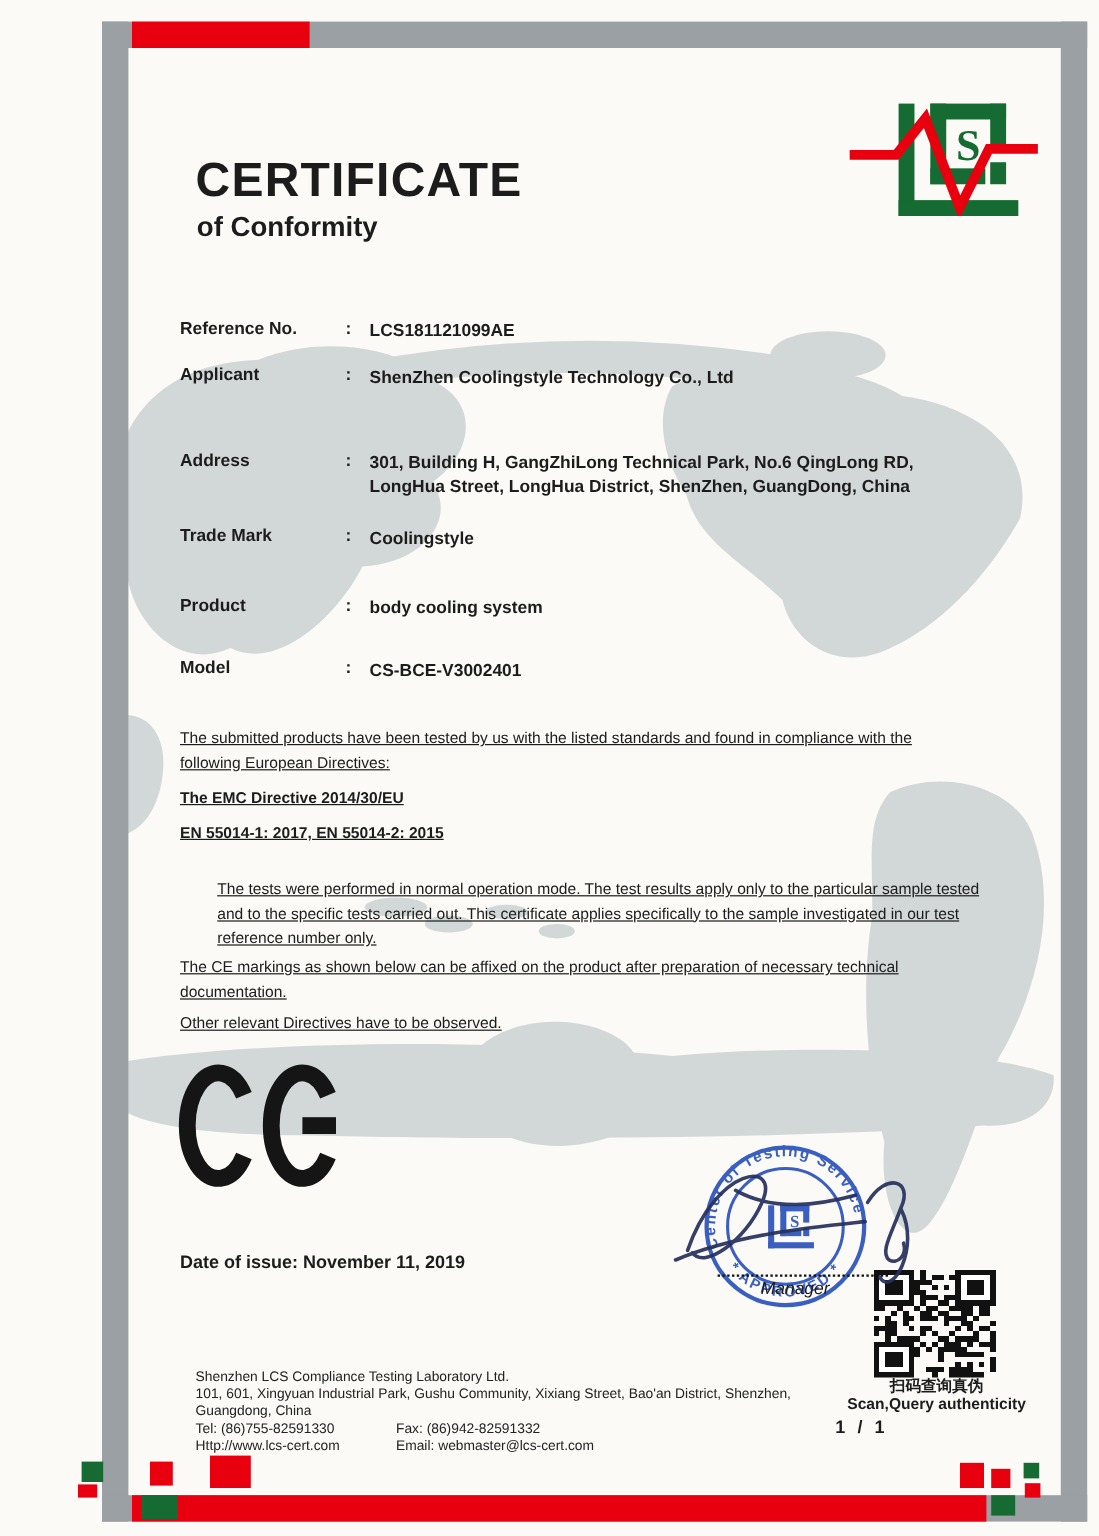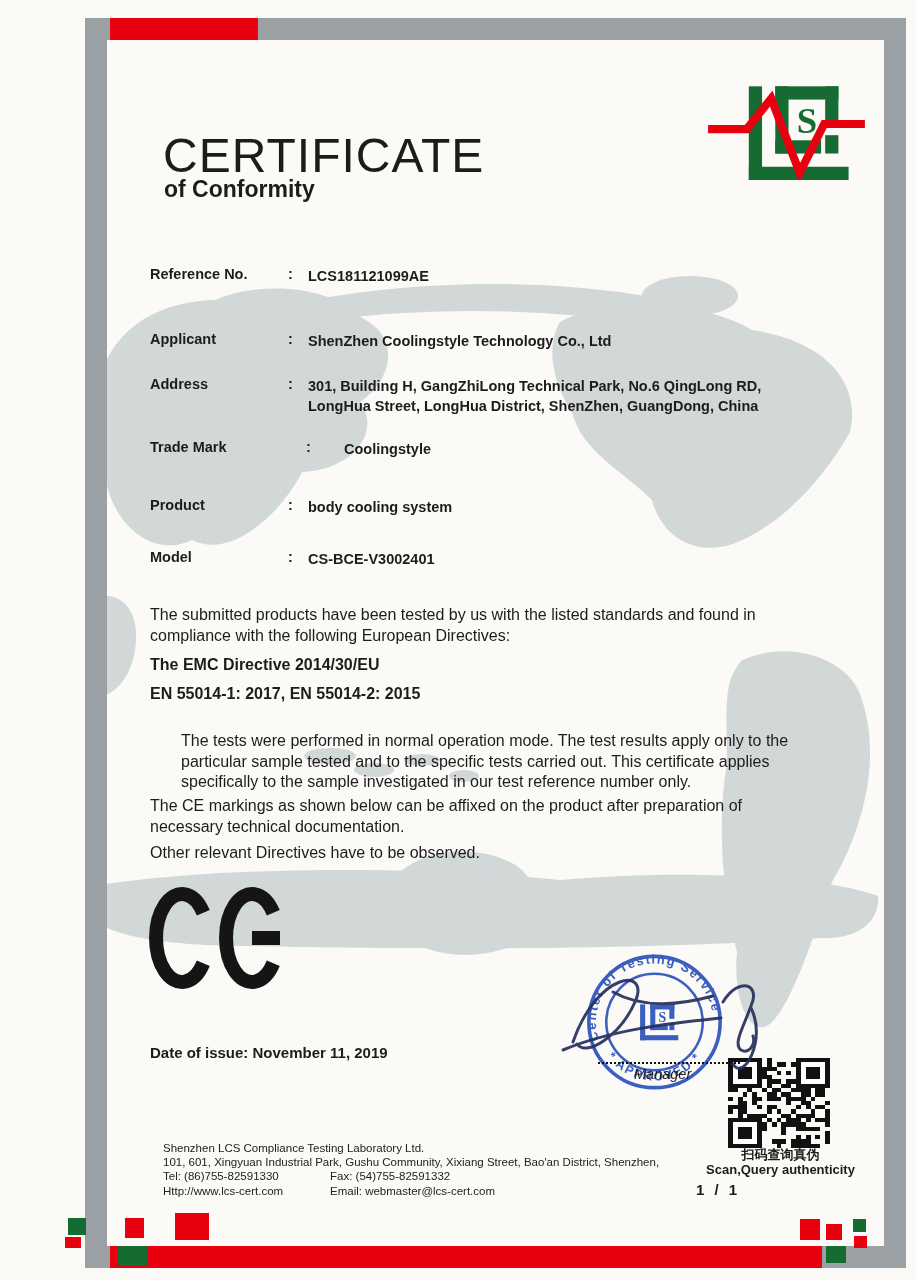--- a/index.html
+++ b/index.html
@@ -11,27 +11,27 @@
   
   .band{position:absolute;background:#9aa0a4;z-index:2;}
   .red{background:#e8000f;}
   .sq{position:absolute;z-index:3;}
   .sq.g{background:#156b31;}
   .sq.r{background:#e8000f;}
   
   #map{position:absolute;left:0;top:0;z-index:1;pointer-events:none;}
   
   .content{position:absolute;z-index:4;}
-  .title{left:163px;top:128px;font-size:48px;font-weight:normal;letter-spacing:1px;}
+  .title{left:163px;top:128px;font-size:40px;font-weight:bold;letter-spacing:1px;}
   .subtitle{left:164px;top:176px;font-size:23px;font-weight:bold;}
   .row{position:absolute;left:150px;display:flex;z-index:4;}
   .lbl{width:138px;font-weight:bold;font-size:14.5px;}
   .colon{width:20px;font-weight:bold;font-size:14.5px;}
   .val{width:482px;font-weight:bold;font-size:14.5px;line-height:20px;}
-  .para{position:absolute;left:150px;width:660px;font-size:16px;line-height:20.5px;z-index:4;}
+  .para{position:absolute;left:150px;width:660px;font-size:13px;line-height:20.5px;z-index:4;text-decoration:underline;}
   .bold{font-weight:bold;}
   .date-line{left:150px;top:1044px;font-size:15px;font-weight:bold;}
   .dotted{left:598px;top:1050px;width:142px;height:12px;border-bottom:2.5px dotted #111;z-index:6;}
   .manager{left:634px;top:1066px;font-size:14.5px;z-index:6;font-style:italic;}
   .qr-wrap{left:728px;top:1058px;z-index:5;}
   .qr-cap{position:absolute;left:688px;width:185px;text-align:center;font-weight:bold;z-index:5;}
   .cap-cn{top:1146px;font-size:13px;}
   .cap-en{top:1162px;font-size:13px;}
   .pagenum{left:696px;top:1181px;font-size:15px;font-weight:bold;letter-spacing:3px;z-index:5;}
   .footer{left:163px;top:1141px;font-size:11.5px;line-height:14.2px;z-index:5;color:#222;}
@@ -94,31 +94,31 @@
   </svg>
 
   <div class="content title">CERTIFICATE</div>
   <div class="content subtitle">of Conformity</div>
 
   <div class="row" style="top:266px;">
     <span class="lbl">Reference No.</span>
     <span class="colon">:</span>
     <span class="val">LCS181121099AE</span>
   </div>
-  <div class="row" style="top:331px;">
+  <div class="row" style="top:305px;">
     <span class="lbl">Applicant</span>
     <span class="colon">:</span>
     <span class="val">ShenZhen Coolingstyle Technology Co., Ltd</span>
   </div>
   <div class="row" style="top:376px;">
     <span class="lbl">Address</span>
     <span class="colon">:</span>
     <span class="val">301, Building H, GangZhiLong Technical Park, No.6 QingLong RD, LongHua Street, LongHua District, ShenZhen, GuangDong, China</span>
   </div>
-  <div class="row" style="top:439px;gap:18px;">
+  <div class="row" style="top:439px;">
     <span class="lbl">Trade Mark</span>
     <span class="colon">:</span>
     <span class="val">Coolingstyle</span>
   </div>
   <div class="row" style="top:497px;">
     <span class="lbl">Product</span>
     <span class="colon">:</span>
     <span class="val">body cooling system</span>
   </div>
   <div class="row" style="top:549px;">
@@ -326,23 +326,24 @@
         </g>
       </svg>
   </div>
   <div class="qr-cap cap-cn">扫码查询真伪</div>
   <div class="qr-cap cap-en">Scan,Query authenticity</div>
   <div class="content pagenum">1 / 1</div>
 
   <div class="content footer">
     <div>Shenzhen LCS Compliance Testing Laboratory Ltd.</div>
     <div>101, 601, Xingyuan Industrial Park, Gushu Community, Xixiang Street, Bao'an District, Shenzhen,</div>
+    <div>Guangdong, China</div>
     <div class="frow">
       <span class="fc1">Tel: (86)755-82591330</span>
-      <span>Fax: (54)755-82591332</span>
+      <span>Fax: (86)942-82591332</span>
     </div>
     <div class="frow">
       <span class="fc1">Http://www.lcs-cert.com</span>
       <span>Email: webmaster@lcs-cert.com</span>
     </div>
   </div>
 
 </div>
 
 </body></html>

